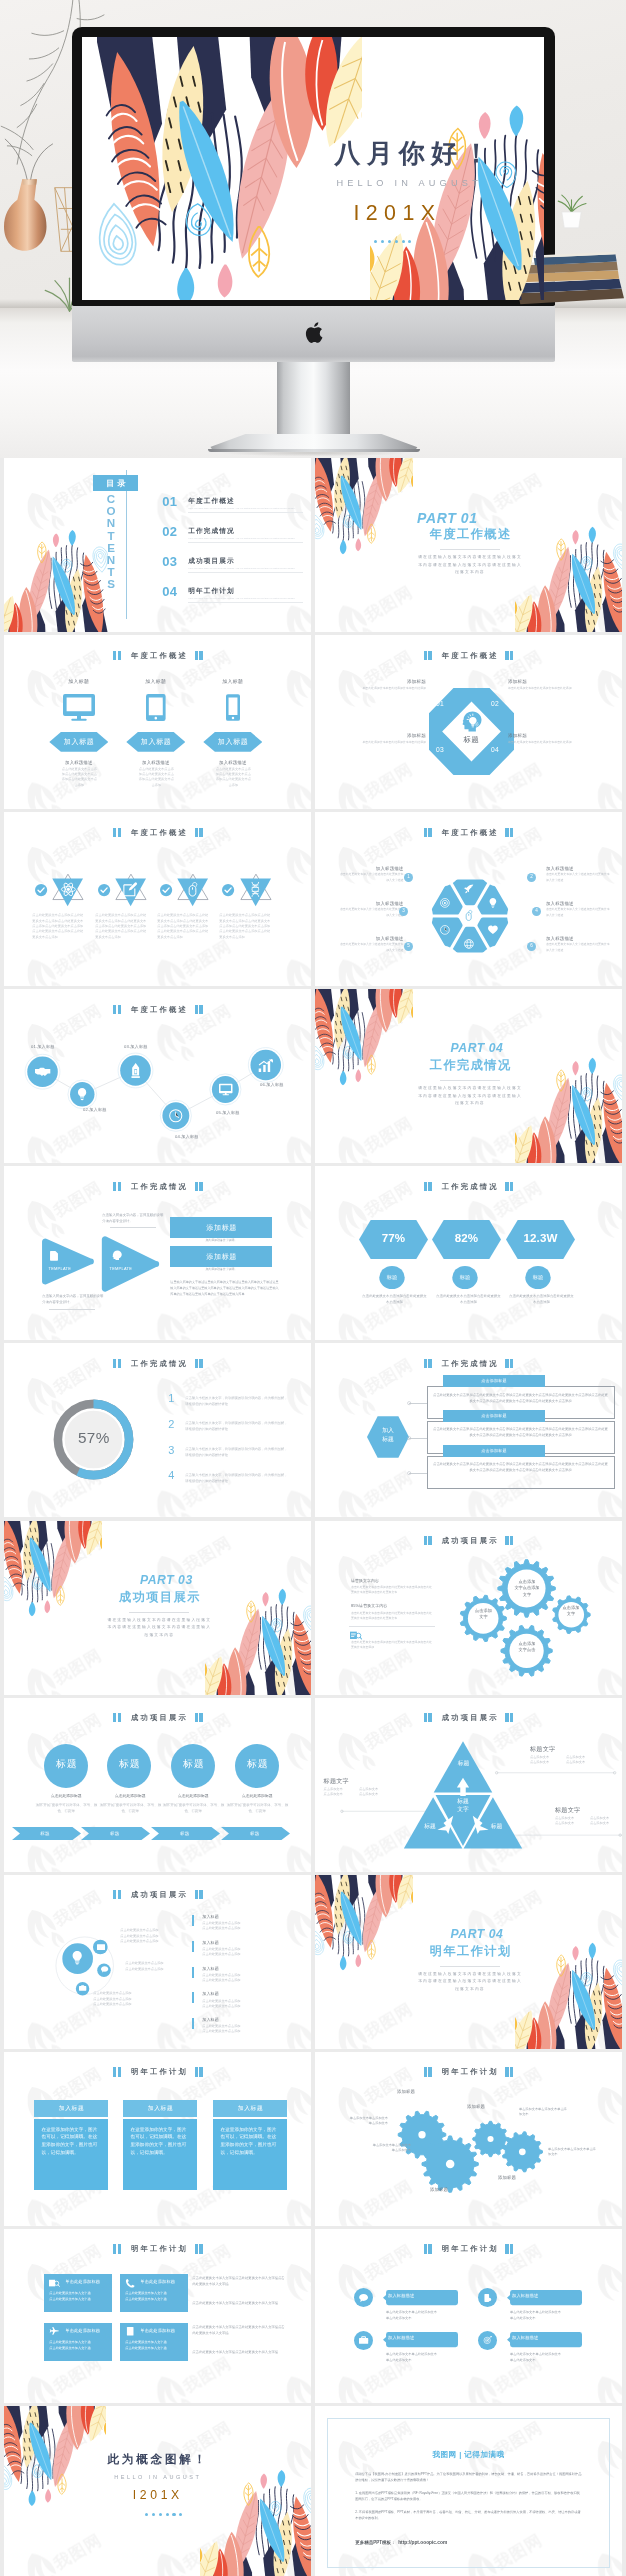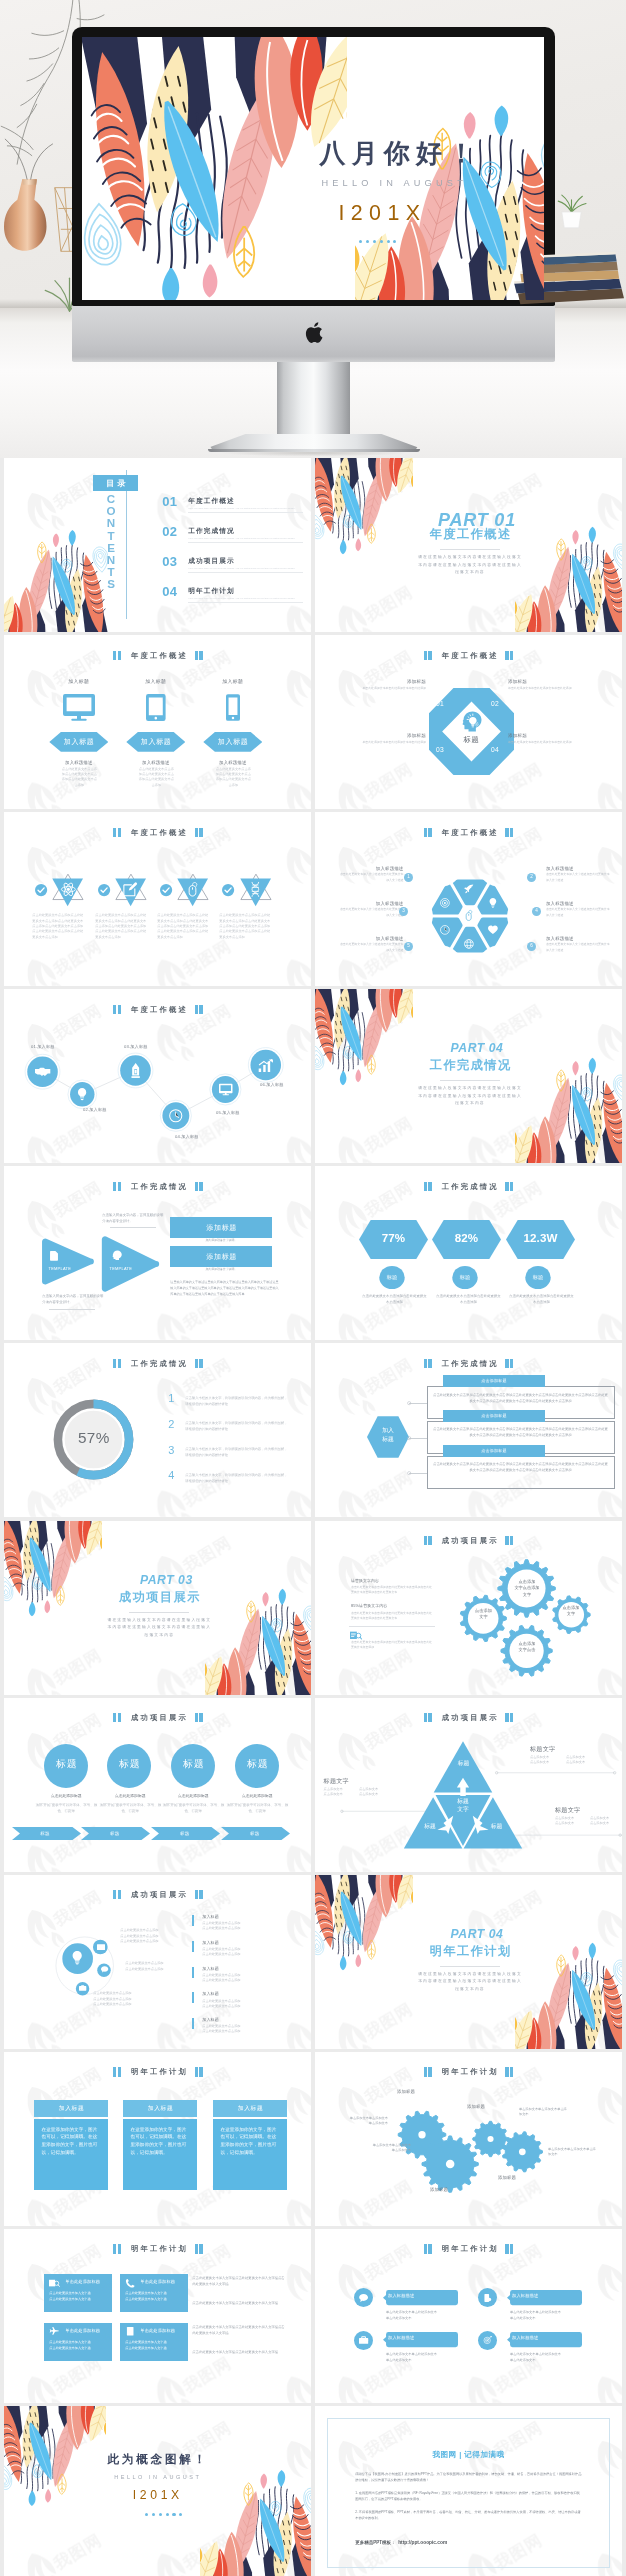--- a/index.html
+++ b/index.html
@@ -26,21 +26,21 @@
 .footsh{position:absolute;left:-16px;top:18px;width:243px;height:8.6px;background:radial-gradient(ellipse 52% 52% at 50% 10%,rgba(115,113,109,.28),rgba(115,113,109,0) 74%);}
 
 
 .books{position:absolute;right:2.4px;top:215px;width:122px;height:92px;}
 .potplant{position:absolute;right:40px;top:195px;width:29px;height:34px;}
 .vaseg{position:absolute;left:3.7px;top:175px;width:51px;height:80px;}
 .twigs{position:absolute;left:0;top:0;width:208px;height:288px;}
 .greens{position:absolute;left:40px;top:277px;width:59px;height:34px;}
 
 
-.sl{position:absolute;left:0;top:0;width:100%;height:100%;background:#fff;overflow:hidden;}
+.sl{position:absolute;left:15px;top:0;width:100%;height:100%;background:#fff;overflow:hidden;}
 
 
 .grid{padding:0 4.3px 0 4.3px;}
 .row{display:flex;gap:3.7px;margin-bottom:3.1px;}
 .slide{width:307px;height:174px;background:#fff;position:relative;overflow:hidden;flex:0 0 307px;}
 .wm{position:absolute;left:0;top:0;width:100%;height:100%;pointer-events:none;z-index:0;}
 
 
 .hdr{position:absolute;z-index:2;left:0;top:14.7px;width:100%;text-align:center;white-space:nowrap;line-height:1;}
 .hdr i{display:inline-block;width:3.4px;height:9.2px;background:#64b8e1;vertical-align:middle;}
@@ -983,21 +983,21 @@
    <path d="M178 212 C 164 232, 164 256, 178 268 C 194 256, 194 232, 180 212 Z"></path>
    <path d="M179 224 L179 262"></path>
    <path d="M179 236 L170 244"></path>
                   <path d="M179 236 L188 244"></path>
    <path d="M179 250 L172 256"></path>
                   <path d="M179 250 L186 256"></path>
  </g>
 </g>
             </svg>
           </div>
-  <div class="abs sec-part" style="left:102px;top:53px;width:120px;text-align:center;font-size:18px">PART 01</div>
+  <div class="abs sec-part" style="left:102px;top:53px;width:120px;font-size:14px">PART 01</div>
   <div class="abs sec-title" style="left:93px;top:70px;width:124px;text-align:center;font-size:12.2px">年度工作概述</div>
   <div class="abs sec-rule" style="left:125px;top:91px;width:60px"></div>
   <div class="abs sec-desc" style="left:102px;top:96px;width:106px;font-size:3.8px">请在这里输入段落文本内容请在这里输入段落文本内容请在这里输入段落文本内容请在这里输入段落文本内容</div>
   <svg class="wm" width="307" height="174" viewBox="0 0 502 284">
             <rect width="502" height="284" fill="url(#wmp)"></rect>
           </svg>
  </div>
       </div>
       <div class="row">
         <div class="slide">

